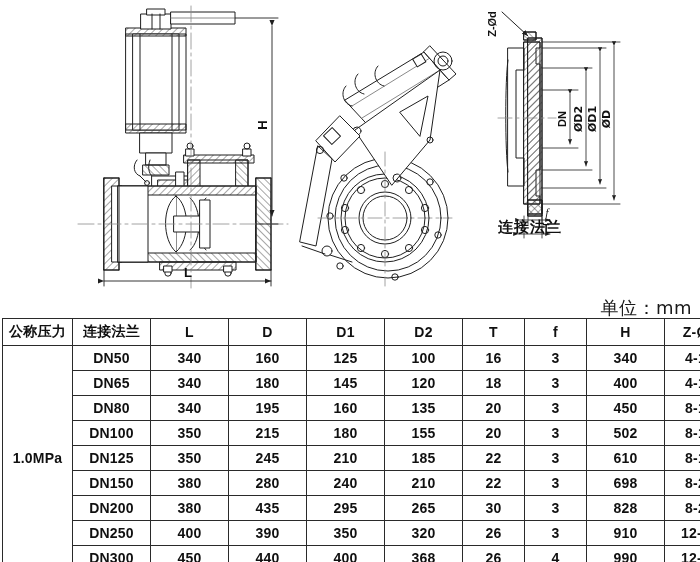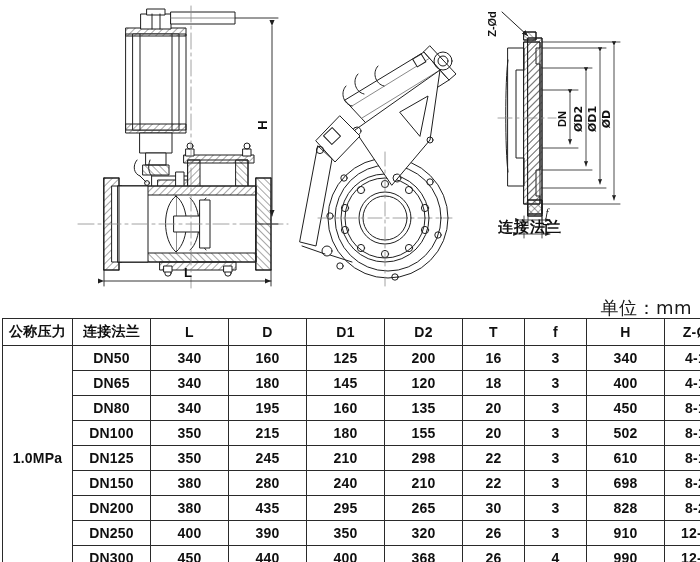--- a/index.html
+++ b/index.html
@@ -350,21 +350,21 @@
           <th>Z-Ød</th>
         </tr>
       </thead>
       <tbody>
         <tr>
           <td class="press" rowspan="9">1.0MPa</td>
           <td class="dn">DN50</td>
           <td>340</td>
           <td>160</td>
           <td>125</td>
-          <td>200</td>
+          <td>100</td>
           <td>16</td>
           <td>3</td>
           <td>340</td>
           <td>4-18</td>
         </tr>
         <tr>
           <td class="dn">DN65</td>
           <td>340</td>
           <td>180</td>
           <td>145</td>
@@ -394,21 +394,21 @@
           <td>20</td>
           <td>3</td>
           <td>502</td>
           <td>8-18</td>
         </tr>
         <tr>
           <td class="dn">DN125</td>
           <td>350</td>
           <td>245</td>
           <td>210</td>
-          <td>298</td>
+          <td>185</td>
           <td>22</td>
           <td>3</td>
           <td>610</td>
           <td>8-18</td>
         </tr>
         <tr>
           <td class="dn">DN150</td>
           <td>380</td>
           <td>280</td>
           <td>240</td>

